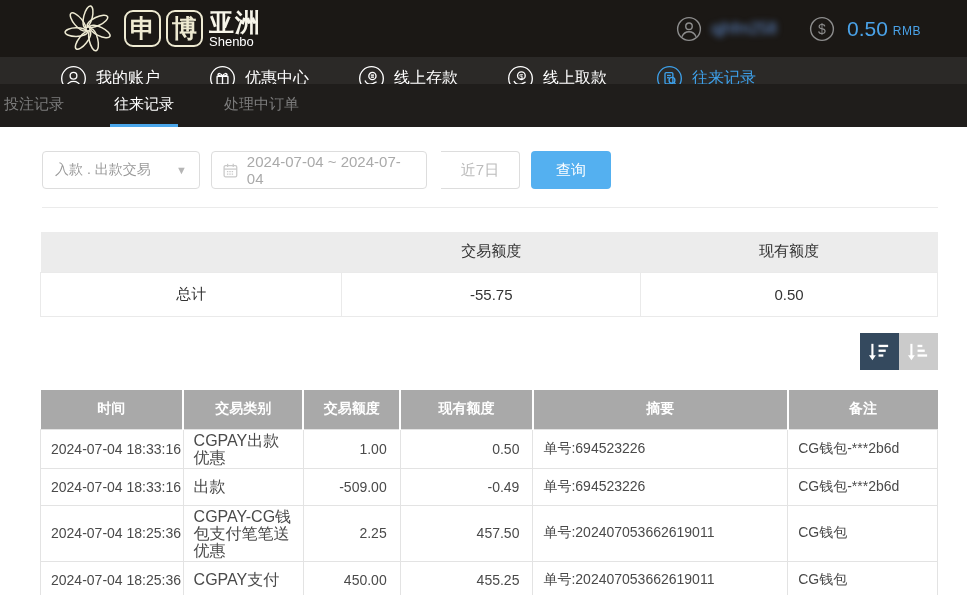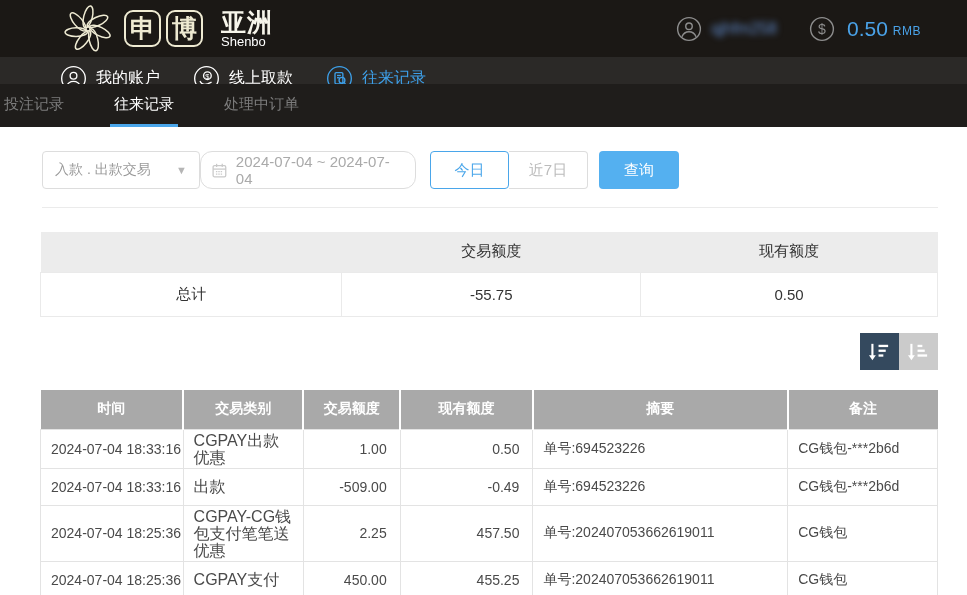--- a/index.html
+++ b/index.html
@@ -6,52 +6,52 @@
   body { background:#888; font-family:"Liberation Sans","DejaVu Sans",sans-serif; }
   .page { width:967px; height:595px; position:relative; background:#fff; overflow:hidden; margin:0 auto; }
 
   
   .topbar { position:absolute; top:0; left:0; right:0; height:57px; background:#1b1815;
             display:flex; align-items:center; justify-content:space-between; padding:0 46px 0 60px; }
   .brand { display:flex; align-items:center; }
   .flower-wrap { width:56px; height:56px; margin-right:8px; display:flex; align-items:center; justify-content:center; }
   .logo-box { width:37px; height:37px; border:2px solid #eeead2; border-radius:9px; color:#eeead2;
               font-size:25px; font-weight:700; display:flex; align-items:center; justify-content:center; margin-right:5px; }
-  .logo-text { color:#f7f5ea; margin-left:13px; }
+  .logo-text { color:#f7f5ea; margin-left:1px; }
   .logo-region { font-size:25px; line-height:26px; font-weight:600; letter-spacing:1px; }
   .logo-sub { font-size:13px; line-height:14px; color:#fff; }
   .top-right { display:flex; align-items:center; color:#8d8d8d; }
   .circle-icon { width:26px; height:26px; color:#8d8d8d; }
   .username { color:#5d87c7; filter:blur(3px); font-size:16px; margin:0 32px 0 9px; }
   .balance { color:#4aa2e8; font-size:21px; margin:0 5px 0 12px; }
   .currency { color:#4aa2e8; font-size:12px; letter-spacing:.5px; margin-top:5px; }
 
   
   .navbar { position:absolute; top:57px; left:0; right:0; height:43px; background:#2b2927;
-            display:flex; align-items:center; padding-left:60px; gap:33px; }
+            display:flex; align-items:center; padding-left:60px; gap:49px; }
   .nav-item { display:flex; align-items:center; gap:9px; color:#fff; font-size:16px; position:relative; cursor:pointer; white-space:nowrap; }
   .nav-item svg { width:27px; height:27px; flex:none; }
   .nav-item.active { color:#3d9fe8; }
   .badge-dot { position:absolute; top:-6px; right:-14px; width:8px; height:8px; border-radius:50%; background:#e85880; }
 
   
   .tabbar { position:absolute; top:84px; left:0; right:0; height:43px; background:#1f1d1b;
             display:flex; justify-content:flex-start; gap:42px; }
   .tab { display:flex; align-items:center; height:100%; color:#7c7c7c; font-size:15px;
          padding:0 4px; border-bottom:3px solid transparent; cursor:pointer; }
   .tab.active { color:#fff; border-bottom-color:#4aa6ea; }
 
   
   .content { position:absolute; top:143px; left:0; right:0; bottom:0; background:#fff; }
 
   .filter-row { position:absolute; top:8px; left:42px; height:26px; display:flex; }
   .select-box { width:158px; height:38px; border:1px solid #ddd; border-radius:4px; display:flex;
                 align-items:center; justify-content:space-between; padding:0 12px; color:#999; font-size:14px; cursor:pointer; }
   .caret { font-size:11px; color:#b5b5b5; }
-  .date-box { width:216px; height:38px; border:1px solid #ddd; border-radius:12px;
+  .date-box { margin-left:11px; width:216px; height:38px; border:1px solid #ddd; border-radius:4px;
               display:flex; align-items:center; gap:8px; padding:0 10px; color:#aaa; font-size:15px; cursor:pointer; }
   .range-group { margin-left:14px; display:flex; }
   .range-btn { width:79px; height:38px; background:#fff; border:1px solid #ddd; color:#bbb; font-size:15px;
                display:flex; align-items:center; justify-content:center; cursor:pointer; }
   .range-btn.active { border:1px solid #4aa6ea; color:#4aa6ea; border-radius:4px; z-index:2; }
   .range-btn.mid { border-left:none; }
   .range-btn.last { border-left:none; border-radius:0 4px 4px 0; }
   .search-btn { margin-left:11px; width:80px; height:38px; background:#54b0f0; border:none; border-radius:4px;
                 color:#fff; font-size:15px; cursor:pointer; }
 
@@ -139,20 +139,40 @@
   </header>
 
   <nav class="navbar">
     <div class="nav-item">
       <svg viewBox="0 0 24 24" fill="none" stroke="currentColor" stroke-width="1.2">
         <circle cx="12" cy="12" r="10.5"></circle>
           <circle cx="12" cy="9.5" r="3"></circle>
         <path d="M5.5 19.2 C7 15.6 9.5 14.6 12 14.6 C14.5 14.6 17 15.6 18.5 19.2"></path>
       </svg>
       <span>我的账户</span>
+    </div>
+    <div class="nav-item">
+      <svg viewBox="0 0 24 24" fill="none" stroke="currentColor" stroke-width="1.2">
+        <circle cx="12" cy="12" r="10.5"></circle>
+        <rect x="7.2" y="10" width="9.6" height="7" rx="0.5"></rect>
+        <line x1="12" y1="10" x2="12" y2="17"></line>
+        <path d="M12 9.8 C10.8 7 7.8 7.2 8 8.6 C8.2 10 10.5 9.9 12 9.8 Z"></path>
+        <path d="M12 9.8 C13.2 7 16.2 7.2 16 8.6 C15.8 10 13.5 9.9 12 9.8 Z"></path>
+      </svg>
+      <span>优惠中心</span>
+    </div>
+    <div class="nav-item">
+      <svg viewBox="0 0 24 24" fill="none" stroke="currentColor" stroke-width="1.2">
+        <circle cx="12" cy="12" r="10.5"></circle>
+        <circle cx="12.8" cy="9.8" r="3.2"></circle>
+        <line x1="11.4" y1="9" x2="14.2" y2="9"></line>
+          <line x1="11.4" y1="10.8" x2="14.2" y2="10.8"></line>
+        <path d="M6.2 13.8 C7.5 16.8 10.5 17.6 13.5 16.4 L16.5 15"></path>
+      </svg>
+      <span>线上存款</span>
     </div>
     <div class="nav-item">
       <svg viewBox="0 0 24 24" fill="none" stroke="currentColor" stroke-width="1.2">
         <circle cx="12" cy="12" r="10.5"></circle>
         <circle cx="12.8" cy="9.5" r="3.4"></circle>
         <text x="12.8" y="12" text-anchor="middle" font-size="6.5" fill="currentColor" stroke="none">$</text>
         <path d="M6.2 14.2 C7.5 17 10.5 17.8 13.5 16.6 L16.5 15.2"></path>
       </svg>
       <span>线上取款</span>
     </div>
@@ -187,21 +207,20 @@
           <rect x="3" y="5" width="18" height="16" rx="2"></rect>
           <line x1="3" y1="10" x2="21" y2="10"></line>
           <line x1="8" y1="2.5" x2="8" y2="7"></line>
             <line x1="16" y1="2.5" x2="16" y2="7"></line>
           <line x1="7" y1="13.5" x2="17" y2="13.5" stroke-dasharray="2 1.4"></line>
           <line x1="7" y1="17" x2="17" y2="17" stroke-dasharray="2 1.4"></line>
         </svg>
         <span>2024-07-04 ~ 2024-07-04</span>
       </div>
       <div class="range-group">
-        <div class="range-btn active">今日</div>
         <div class="range-btn last">近7日</div>
       </div>
       <button class="search-btn">查询</button>
     </div>
 
     <div class="divider"></div>
 
     <table class="summary-table">
       <colgroup>
           <col style="width:33.6%">

